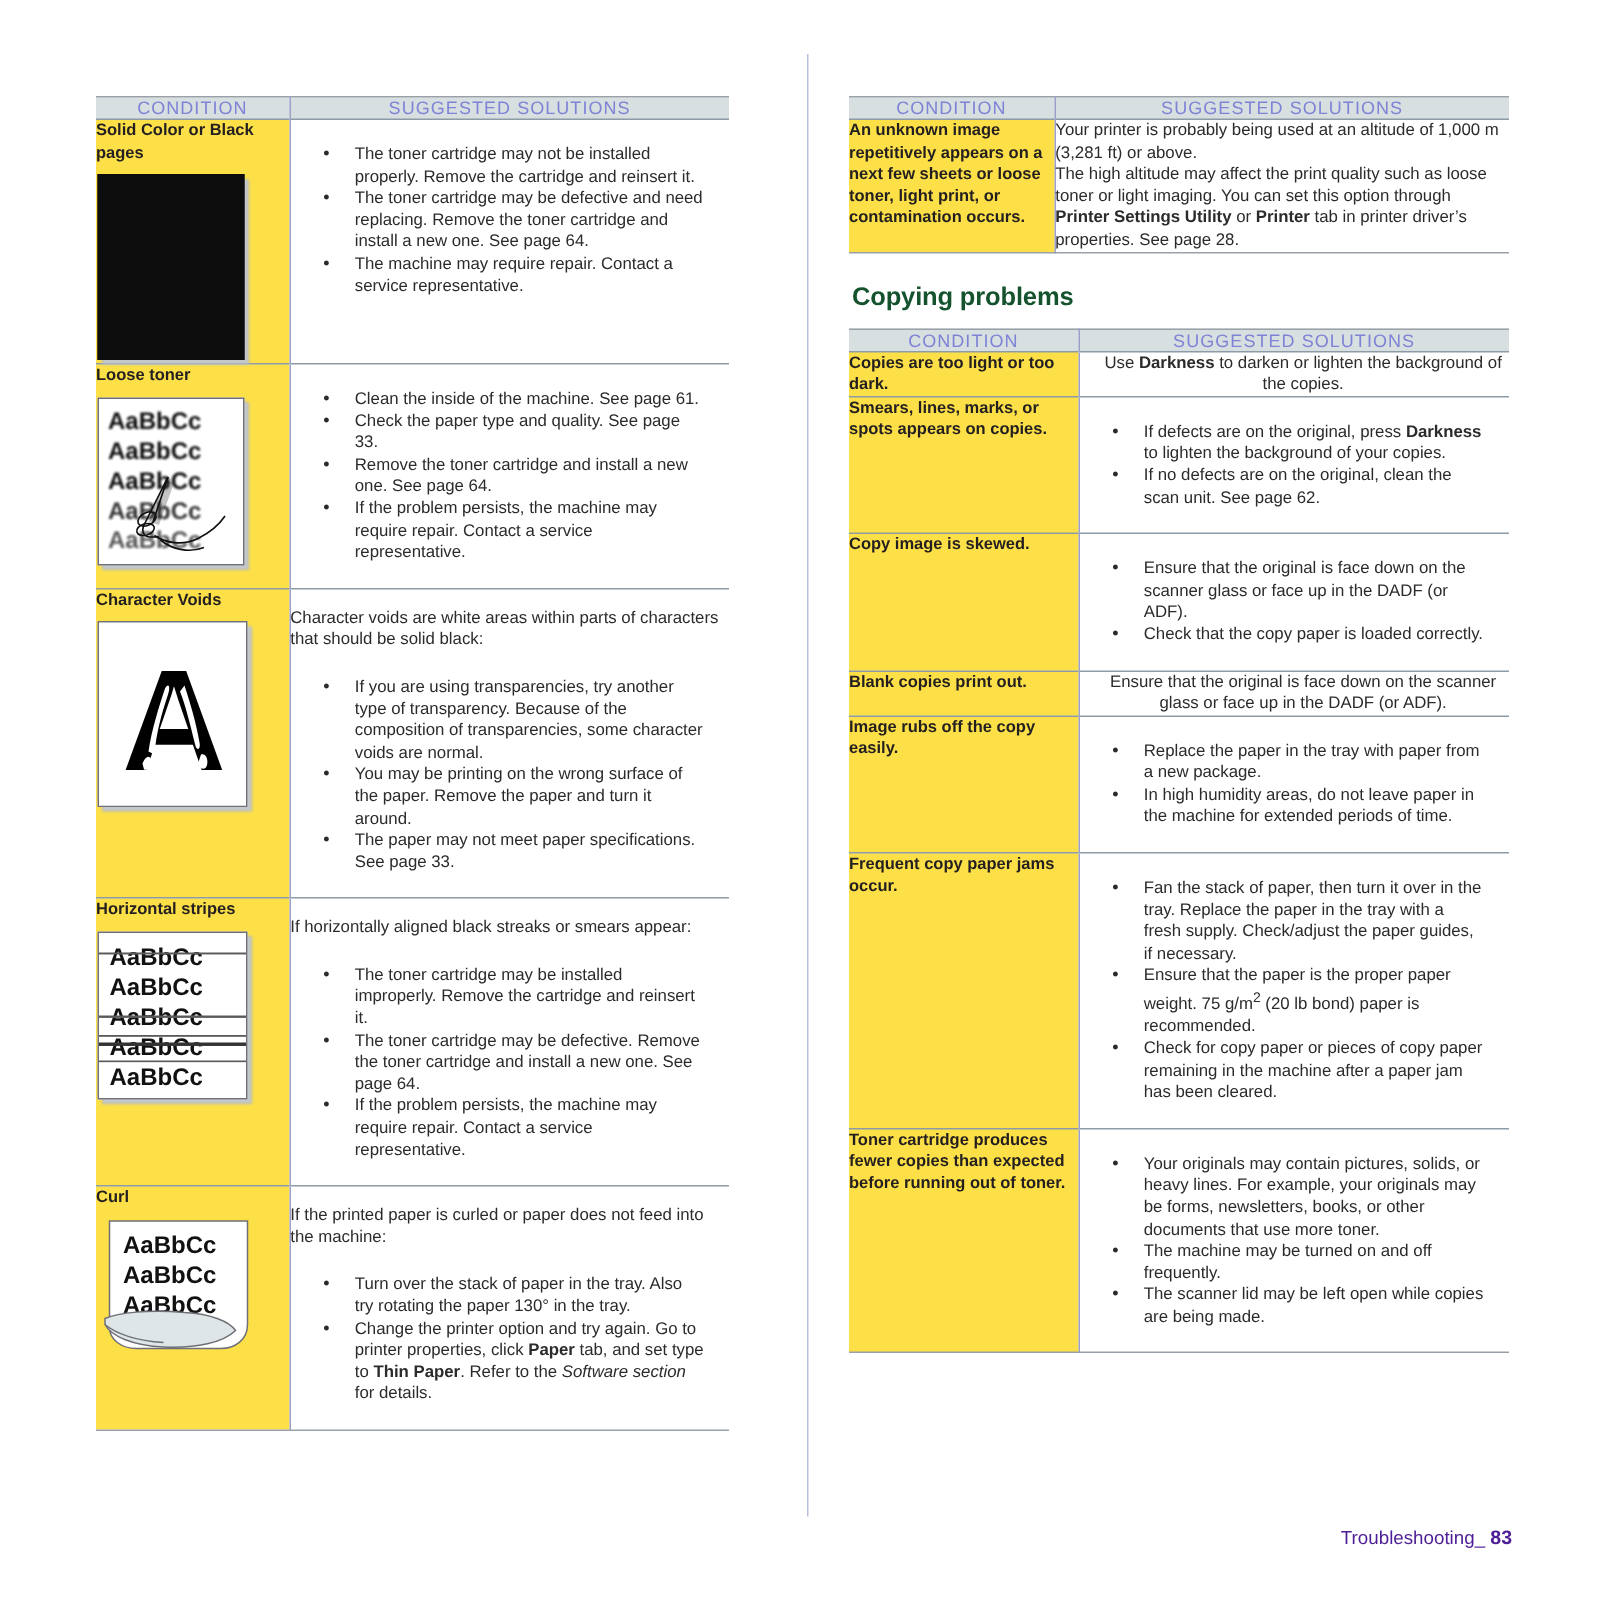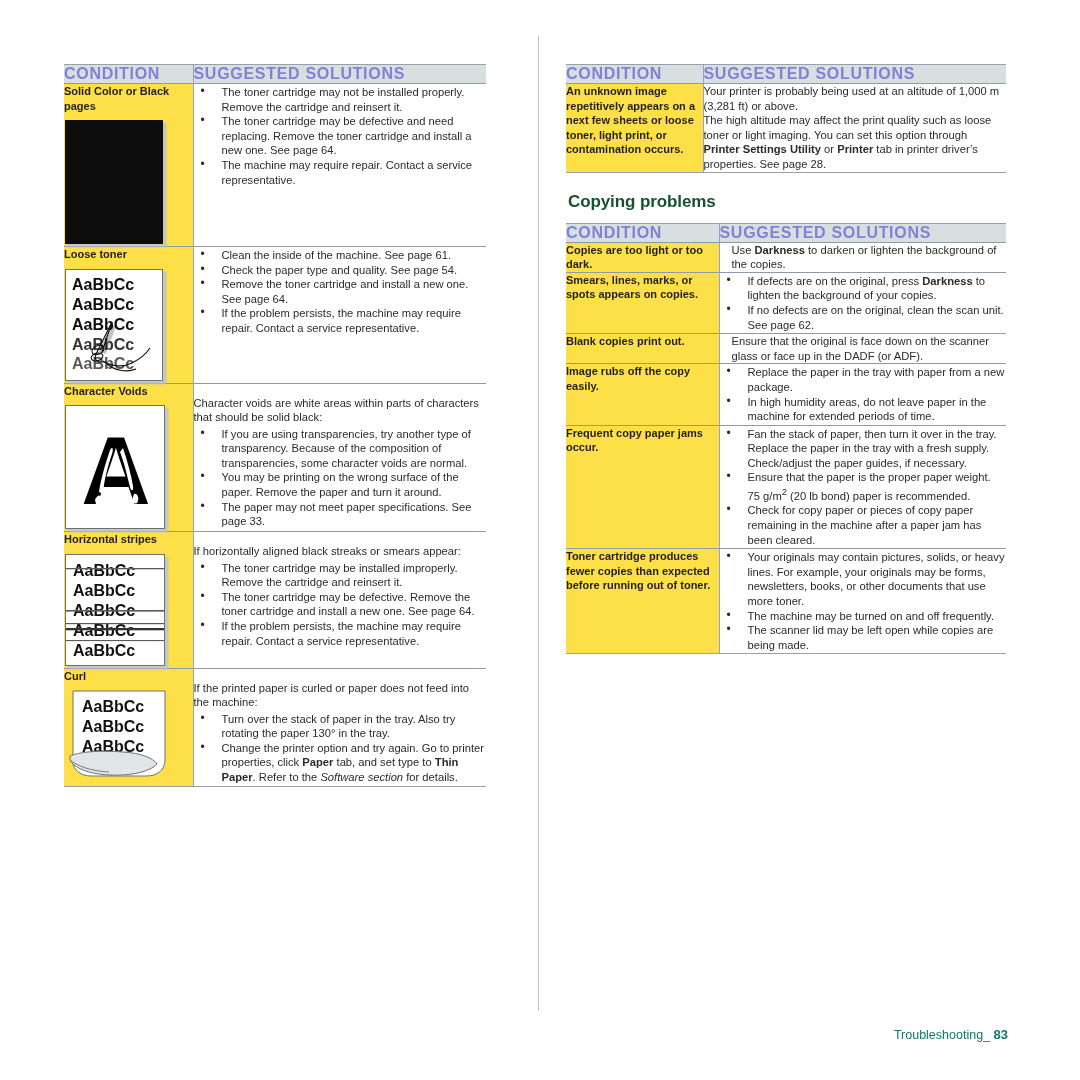--- a/index.html
+++ b/index.html
@@ -45,24 +45,24 @@
     table-layout: fixed;
   }
   table.tbl td, table.tbl th {
     vertical-align: top;
     padding: 0;
   }
 
   .thead-row th {
     background: #d7dfe0;
     color: #7f83d6;
-    font-size: 16px;
-    font-weight: bold;
+    font-size: 12px;
+    font-weight: normal;
     letter-spacing: 0.7px;
-    text-align: left;
+    text-align: center;
     padding: 8px 0 8px 0;
     border-top: 1.5px solid #9aa0a8;
   }
   .thead-row th.cond { border-right: 1px solid #9b9fc9; }
 
   td.cond {
     background: #fde047;
     border-right: 1px solid #9b9fc9;
     border-top: 1.2px solid #8d9ba6;
     padding: 7px 8px 10px 8px;
@@ -78,36 +78,36 @@
     line-height: 14.6px;
     color: #2b2b2b;
   }
   tr.last td { border-bottom: 1.5px solid #9aa0a8; }
 
   .intro { margin: 12px 0 1px 0; }
 
   ul.bullets {
     list-style: none;
     margin: 0;
-    padding: 1px;
+    padding: 16px;
   }
   ul.bullets > li {
     position: relative;
     padding-left: 27px;
     margin: 0 0 0 0;
   }
   ul.bullets > li::before {
     content: "\2022";
     position: absolute;
     left: 6px;
     top: -1px;
     font-size: 12px;
     color: #2b2b2b;
   }
-  .plain-para { padding-left: 12px; }
+  .plain-para { padding-left: 12px; text-align: center; }
 
   b, strong { font-weight: bold; }
   i, em { font-style: italic; }
 
   
   h2.section-heading {
     font-size: 17px;
     font-weight: bold;
     margin: 19px 0 11px 2px;
     color: #14532d;
@@ -129,23 +129,23 @@
   }
   .sheet-black {
     background: #0d0d0d;
     border: 1px solid #0d0d0d;
   }
 
   
   .footer {
     position: absolute;
     right: 72px;
-    bottom: 38px;
+    bottom: 48px;
     font-size: 12.5px;
-    color: #0f766e;
+    color: #4c1d95;
   }
   .footer .pg { font-weight: bold; font-size: 13px; }
 
   svg { display: block; }
 </style>
 </head>
 <body>
 
 <div class="page">
 
@@ -212,21 +212,21 @@
                   <g fill="#111" opacity="0.25">
                     <path d="M44,54 L33,82 L40,84 L50,56 Z"></path>
                   </g>
                 </svg>
               </div>
             </div>
           </td>
           <td class="sol">
             <ul class="bullets">
               <li>Clean the inside of the machine. See page 61.</li>
-              <li>Check the paper type and quality. See page 54.</li>
+              <li>Check the paper type and quality. See page 33.</li>
               <li>Remove the toner cartridge and install a new one. See page 64.</li>
               <li>If the problem persists, the machine may require repair. Contact a service representative.</li>
             </ul>
           </td>
         </tr>
 
         <tr>
           <td class="cond">
             <div>Character Voids</div>
             <div class="sample-wrap">
@@ -368,20 +368,29 @@
         <tr>
           <td class="cond">Smears, lines, marks, or spots appears on copies.</td>
           <td class="sol">
             <ul class="bullets">
               <li>If defects are on the original, press <b>Darkness</b> to lighten the background of your copies.</li>
               <li>If no defects are on the original, clean the scan unit. See page 62.</li>
             </ul>
           </td>
         </tr>
 
+        <tr>
+          <td class="cond">Copy image is skewed.</td>
+          <td class="sol">
+            <ul class="bullets">
+              <li>Ensure that the original is face down on the scanner glass or face up in the DADF (or ADF).</li>
+              <li>Check that the copy paper is loaded correctly.</li>
+            </ul>
+          </td>
+        </tr>
 
         <tr>
           <td class="cond">Blank copies print out.</td>
           <td class="sol">
             <div class="plain-para">Ensure that the original is face down on the scanner glass or face up in the DADF (or ADF).</div>
           </td>
         </tr>
 
         <tr>
           <td class="cond">Image rubs off the copy easily.</td>

